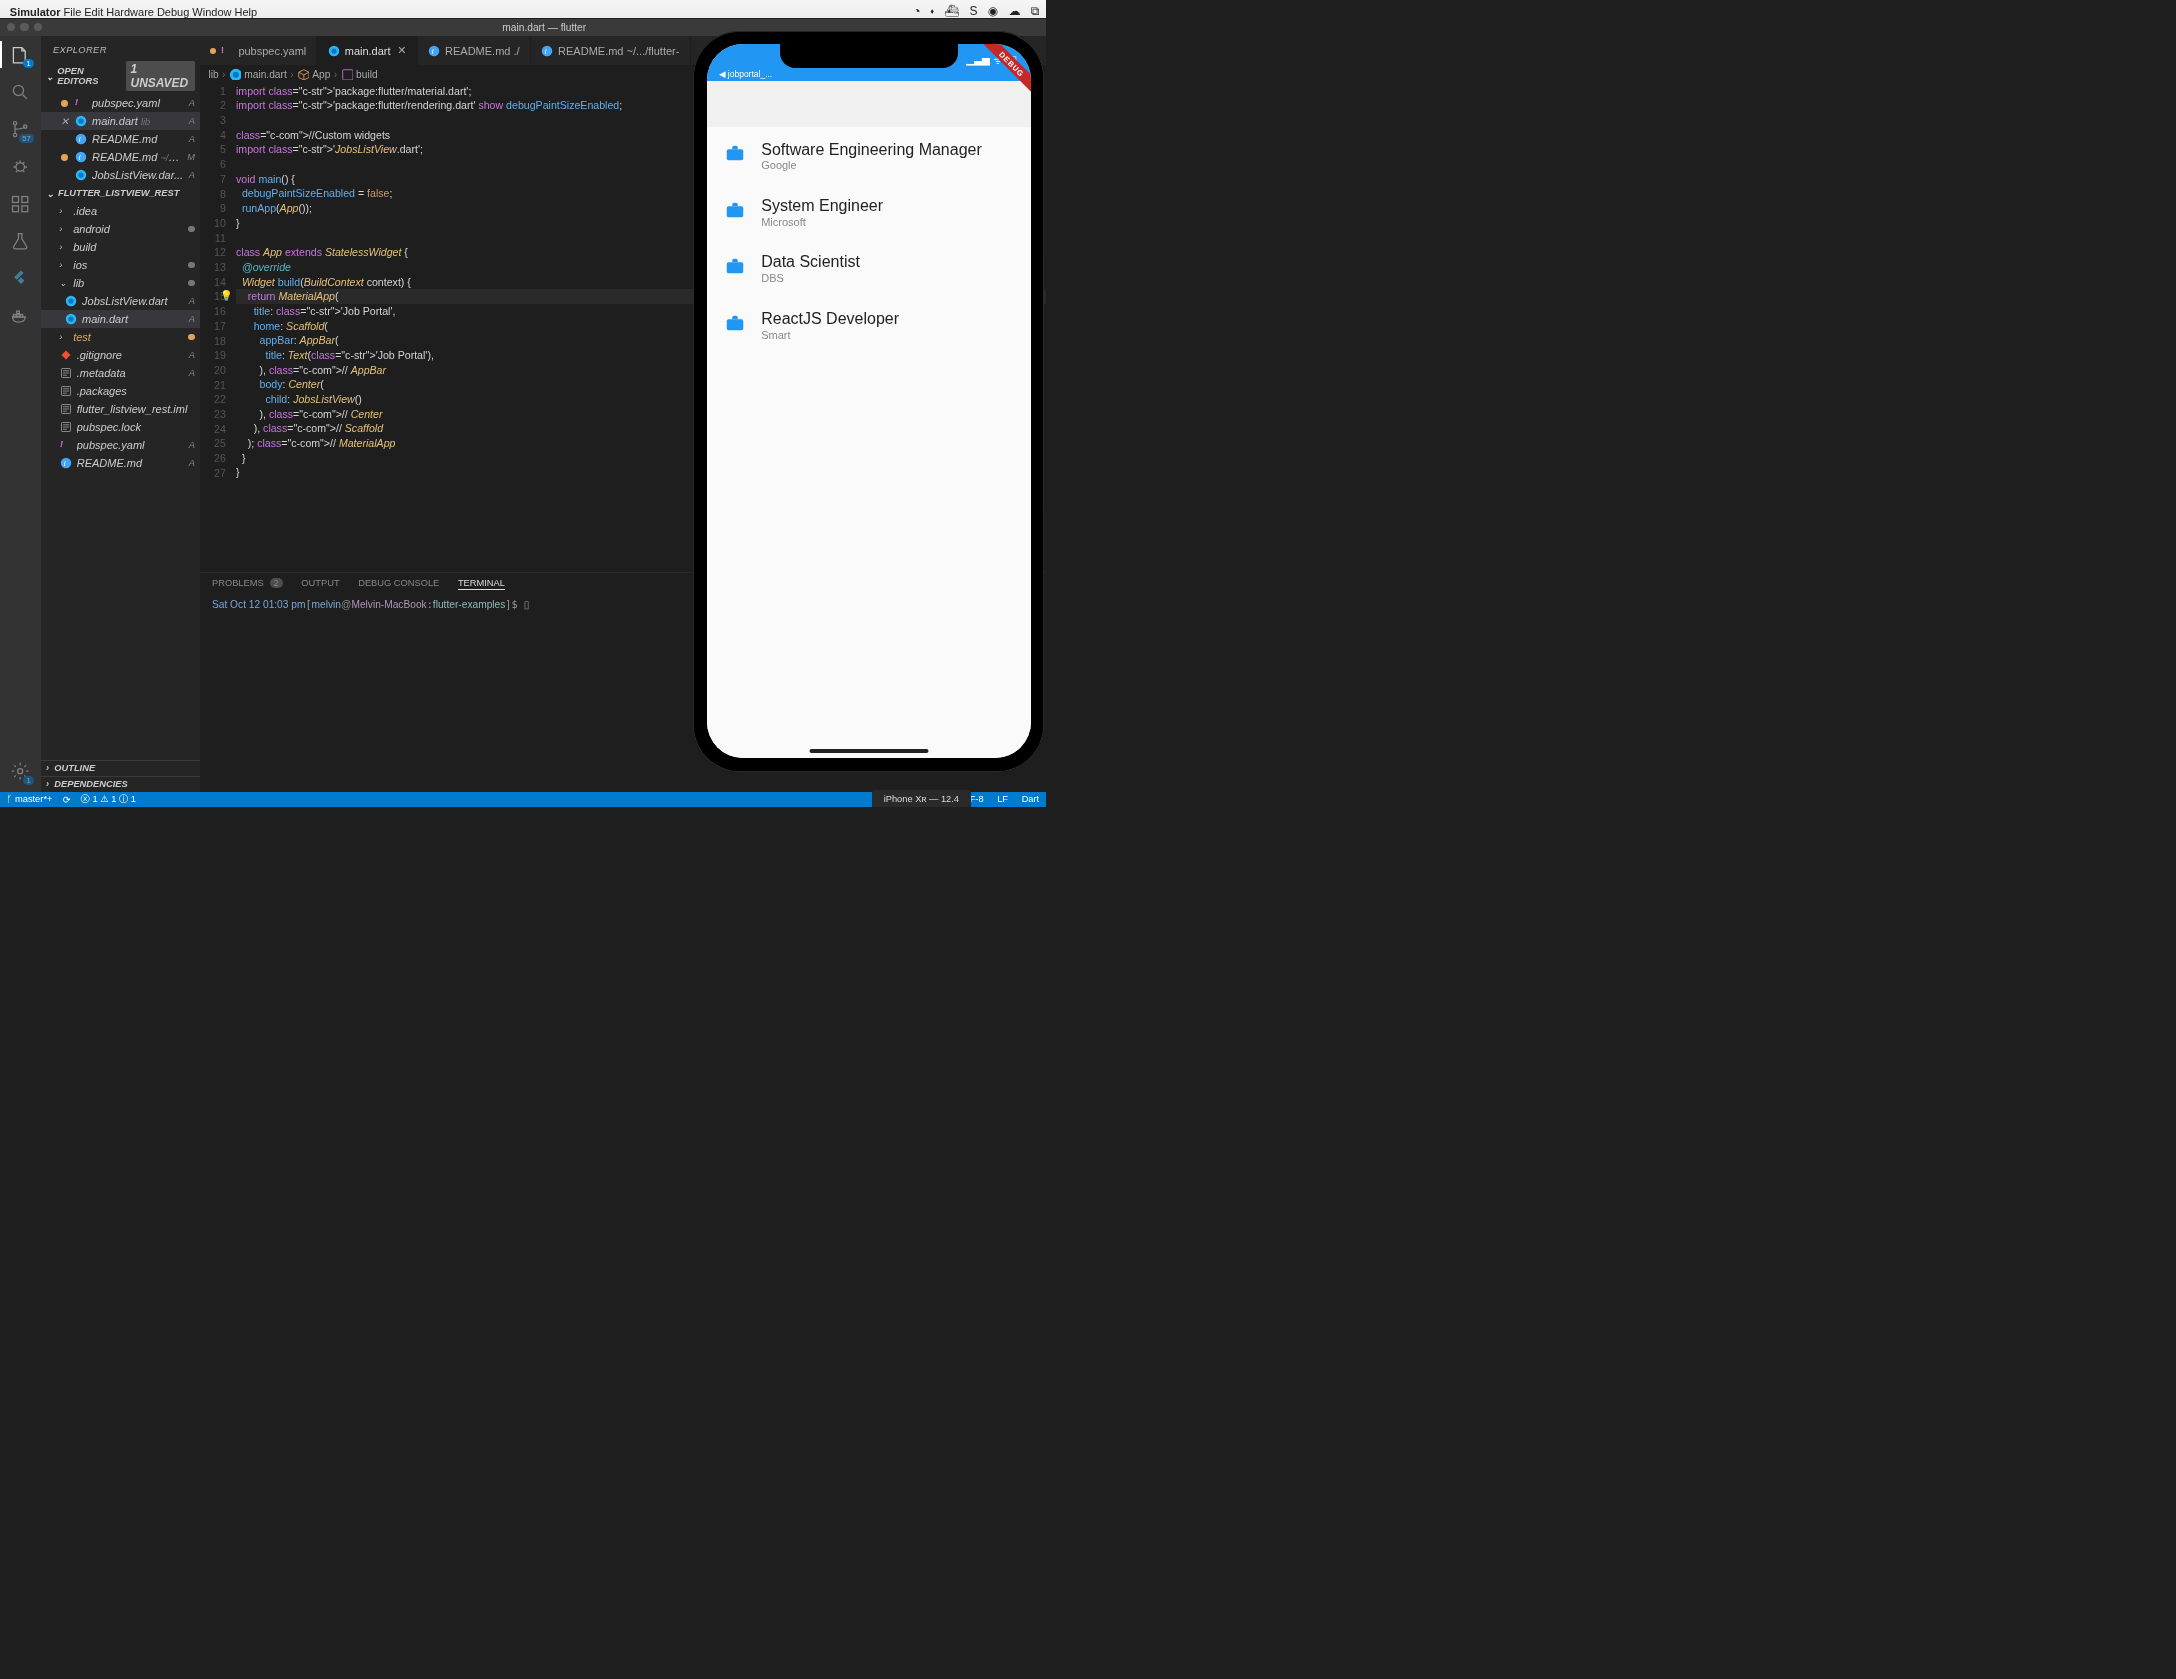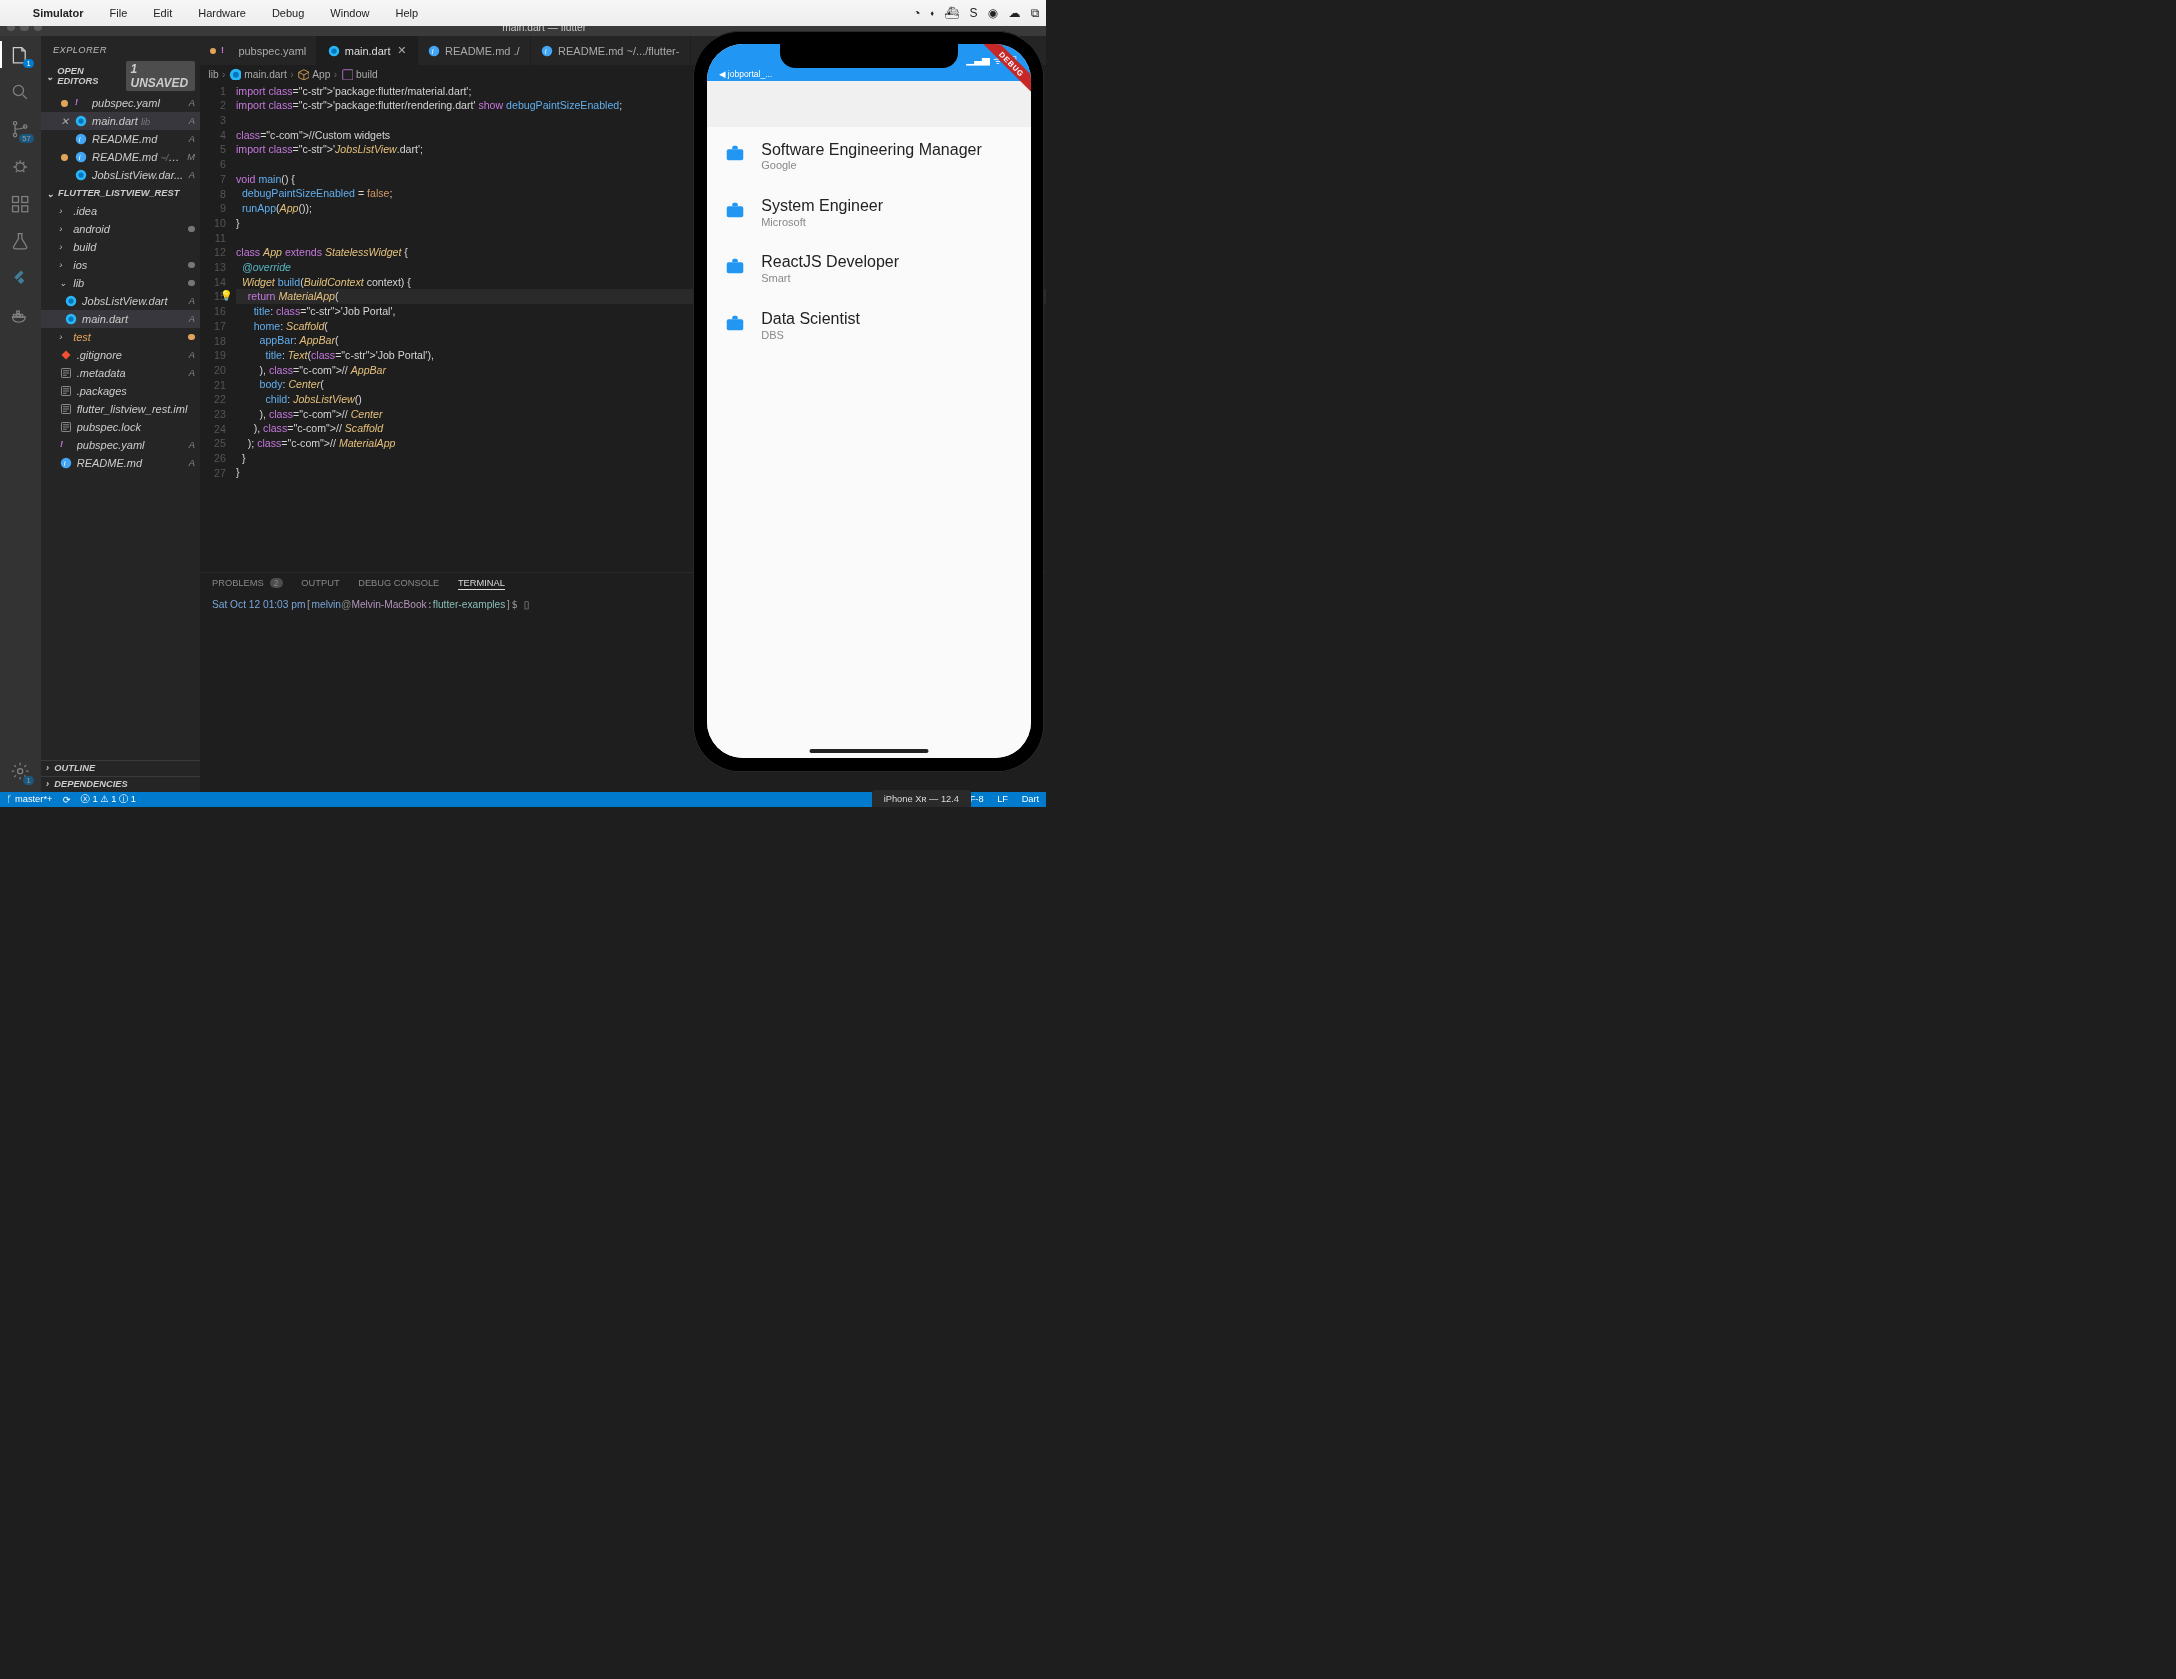--- a/index.html
+++ b/index.html
@@ -1,21 +1,21 @@
 <!DOCTYPE html>
 <html style="font-size:13.6px"><head>
 <meta charset="utf-8">
 <style>
   * { margin: 0; padding: 0; box-sizing: border-box; font-family: -apple-system, BlinkMacSystemFont, "Segoe UI", sans-serif; }
   body { background: #1e1e1e; width: 1046px; height: 807px; overflow: hidden; position: relative; }
 
   
-  .mac-menubar { position:absolute; top:0; left:0; right:0; height:26px;
-    background:linear-gradient(#f6f6f6,#ededed); display:flex; align-items:center;
-    font-size:11px; color:#222; padding:0 6.8px; gap:26px; z-index:100; }
+  .mac-menubar { position:absolute; top:0; left:0; right:0; height:18px;
+    background:linear-gradient(#f6f6f6,#ededed); display:flex; align-items:flex-end;
+    font-size:11px; color:#222; padding:0 6.8px; gap:3px; z-index:100; }
   .mac-menubar .apple { font-size:12px; }
   .mac-menubar .app { font-weight:600; }
   .mac-menubar .right { margin-left:auto; display:flex; gap:10.2px; font-size:12px; }
 
   
   .window-titlebar { position:absolute; top:18.6px; left:0; right:0; height:17px;
     background:#3a3a3a; display:flex; align-items:center; font-size:10.2px; color:#ccc; z-index:50;}
   .window-titlebar .traffic { display:flex; gap:5.1px; margin-left:6.8px;}
   .window-titlebar .traffic span { width:8.5px; height:8.5px; border-radius:4.2px; background:#5a5a5a; display:inline-block;}
   .window-titlebar .title { margin:0 auto; }
@@ -622,32 +622,32 @@
         <span class="sub">Microsoft</span>
       </span>
     </div>
         <div class="list-item">
       <span class="case">
         <svg viewBox="0 0 24 24">
               <use href="#i-briefcase"></use>
             </svg>
       </span>
       <span class="texts">
-        <span class="title">ReactJS Developer</span>
-        <span class="sub">Smart</span>
+        <span class="title">Data Scientist</span>
+        <span class="sub">DBS</span>
       </span>
     </div>
         <div class="list-item">
       <span class="case">
         <svg viewBox="0 0 24 24">
               <use href="#i-briefcase"></use>
             </svg>
       </span>
       <span class="texts">
-        <span class="title">Data Scientist</span>
-        <span class="sub">DBS</span>
+        <span class="title">ReactJS Developer</span>
+        <span class="sub">Smart</span>
       </span>
     </div>
       </div>
     <div class="home-ind"></div>
   </div>
 </div>
 
 
 </body></html>

